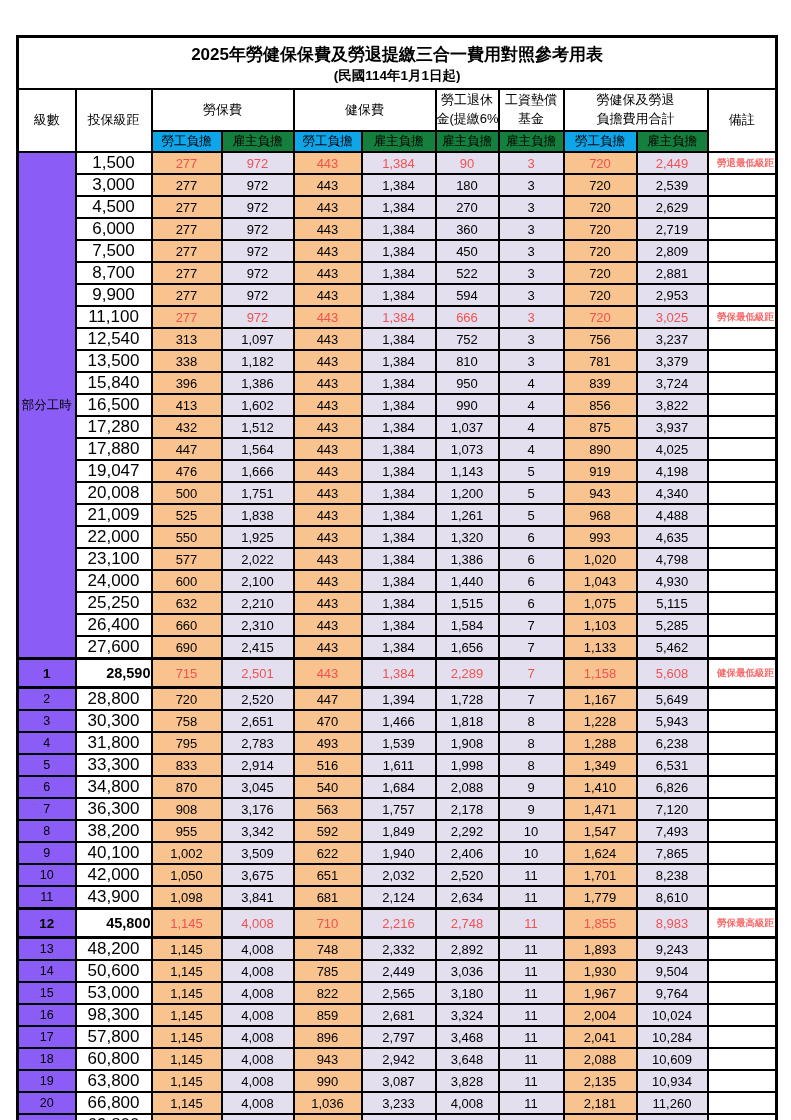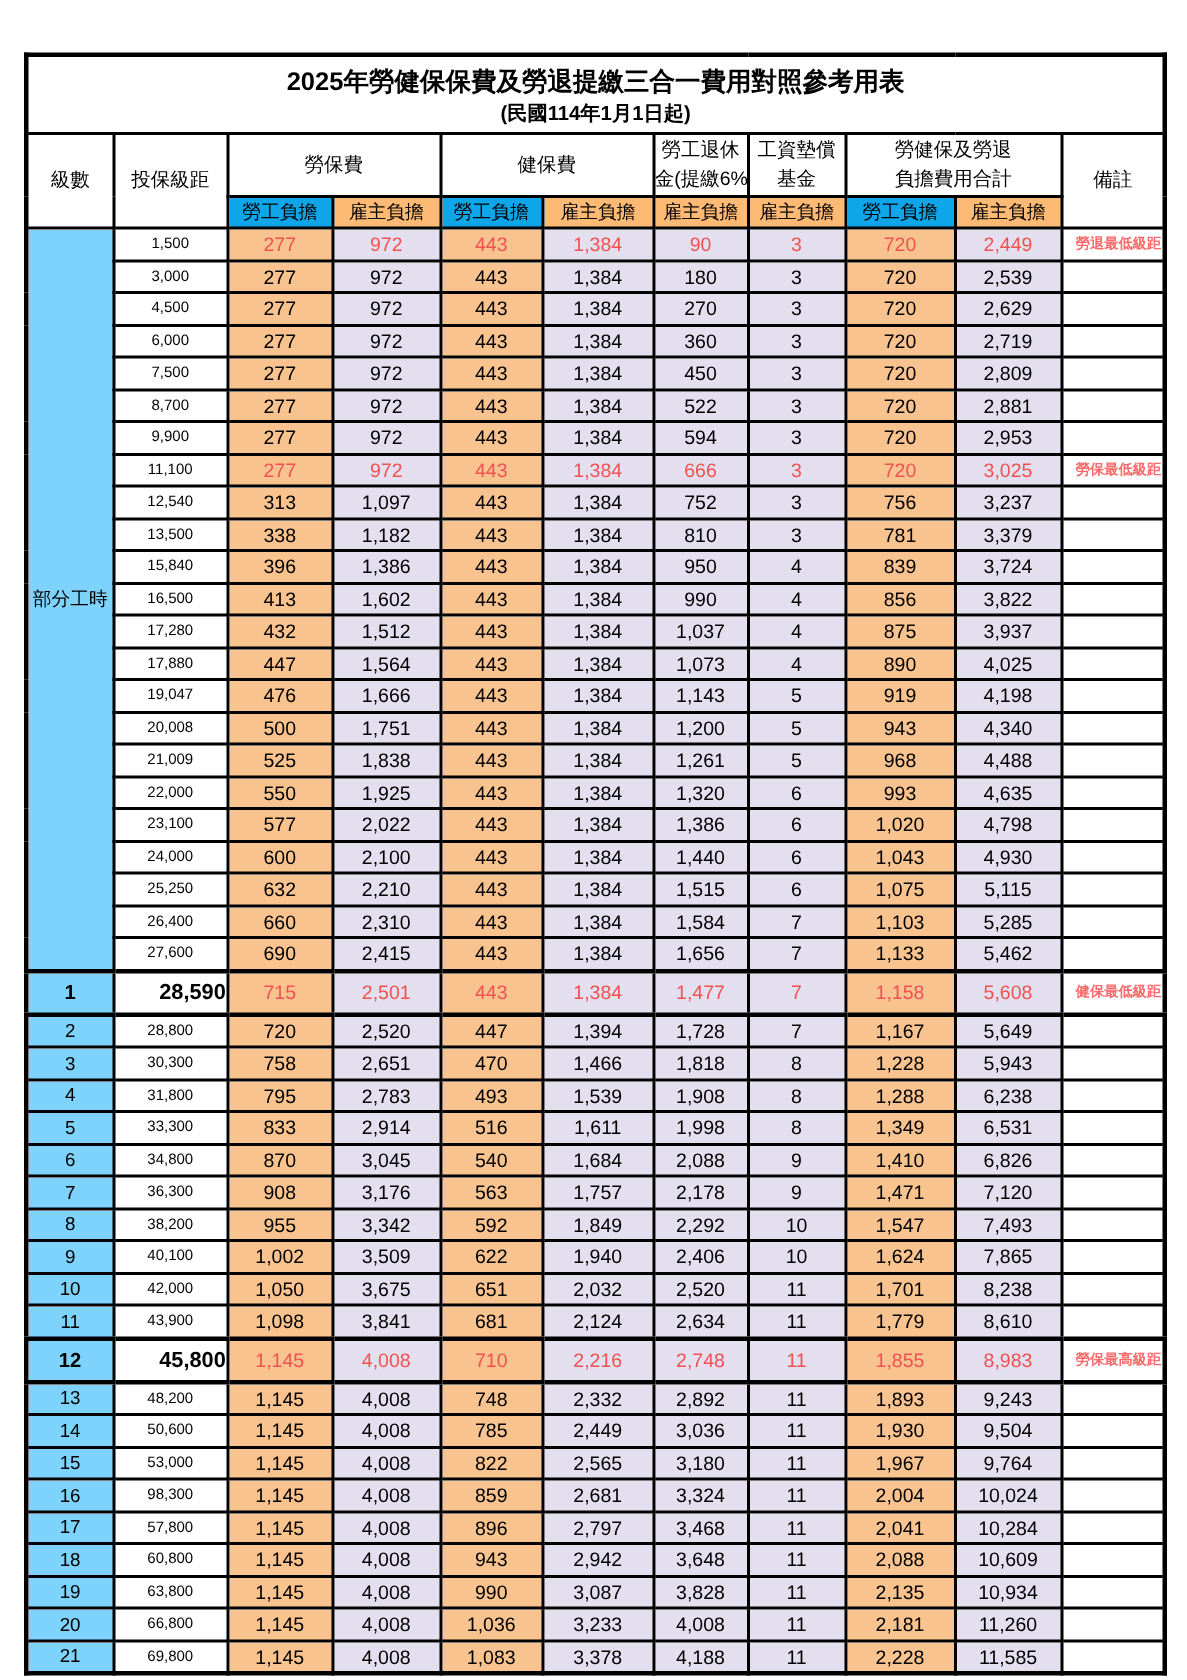--- a/index.html
+++ b/index.html
@@ -20,28 +20,28 @@
   }
   
   th.title-cell { height:50px; background:#fff; }
   .title-line1 { font-size:17px; font-weight:bold; line-height:1.55; }
   .title-line2 { font-size:13.5px; font-weight:bold; line-height:1.2;text-align:center; }
   
   thead th { font-weight:normal; background:#fff; }
   th.grp { height:40px; font-size:13px; line-height:1.45; }
   th.sub { height:19px; font-size:12.5px; }
   th.worker { background:#0ea5e9; }
-  th.employer { background:#fdba74;margin-top:36px; }
+  th.employer { background:#15803d;margin-top:36px; }
   
   td { height:19.5px; font-size:13px; }
   td.worker { background:#f8c38e; }
   td.employer { background:#e3dfef; }
-  td.level { background:#7dd3fc; font-size:12.5px; }
+  td.level { background:#8b5cf6; font-size:12.5px; }
   td.part-time { font-size:12.5px; letter-spacing:0px; }
-  td.bracket { background:#fff; font-size:10px; }
+  td.bracket { background:#fff; font-size:17px; }
   td.remark {
     background:#fff; font-size:9.5px; font-weight:bold;
     color:#f96a6a; padding:0 1px;text-align:right;
   }
   tr.hl td.val { color:#f05252; }
   tr.big td { height:26px; border-top-width:3px; border-bottom-width:3px; }
   tr.big td.bracket { font-weight:bold; font-size:14.5px;text-align:right; }
   tr.big td.level { font-weight:bold; font-size:13.5px; }
 </style>
 </head>
@@ -377,21 +377,21 @@
           <td class="val employer">5,462</td>
           <td class="remark"></td>
         </tr>
         <tr class="hl big">
           <td class="level">1</td>
           <td class="bracket">28,590</td>
           <td class="val worker">715</td>
           <td class="val employer">2,501</td>
           <td class="val worker">443</td>
           <td class="val employer">1,384</td>
-          <td class="val employer">1,477</td>
+          <td class="val employer">2,289</td>
           <td class="val employer">7</td>
           <td class="val worker">1,158</td>
           <td class="val employer">5,608</td>
           <td class="remark">健保最低級距</td>
         </tr>
         <tr>
           <td class="level">2</td>
           <td class="bracket">28,800</td>
           <td class="val worker">720</td>
           <td class="val employer">2,520</td>

